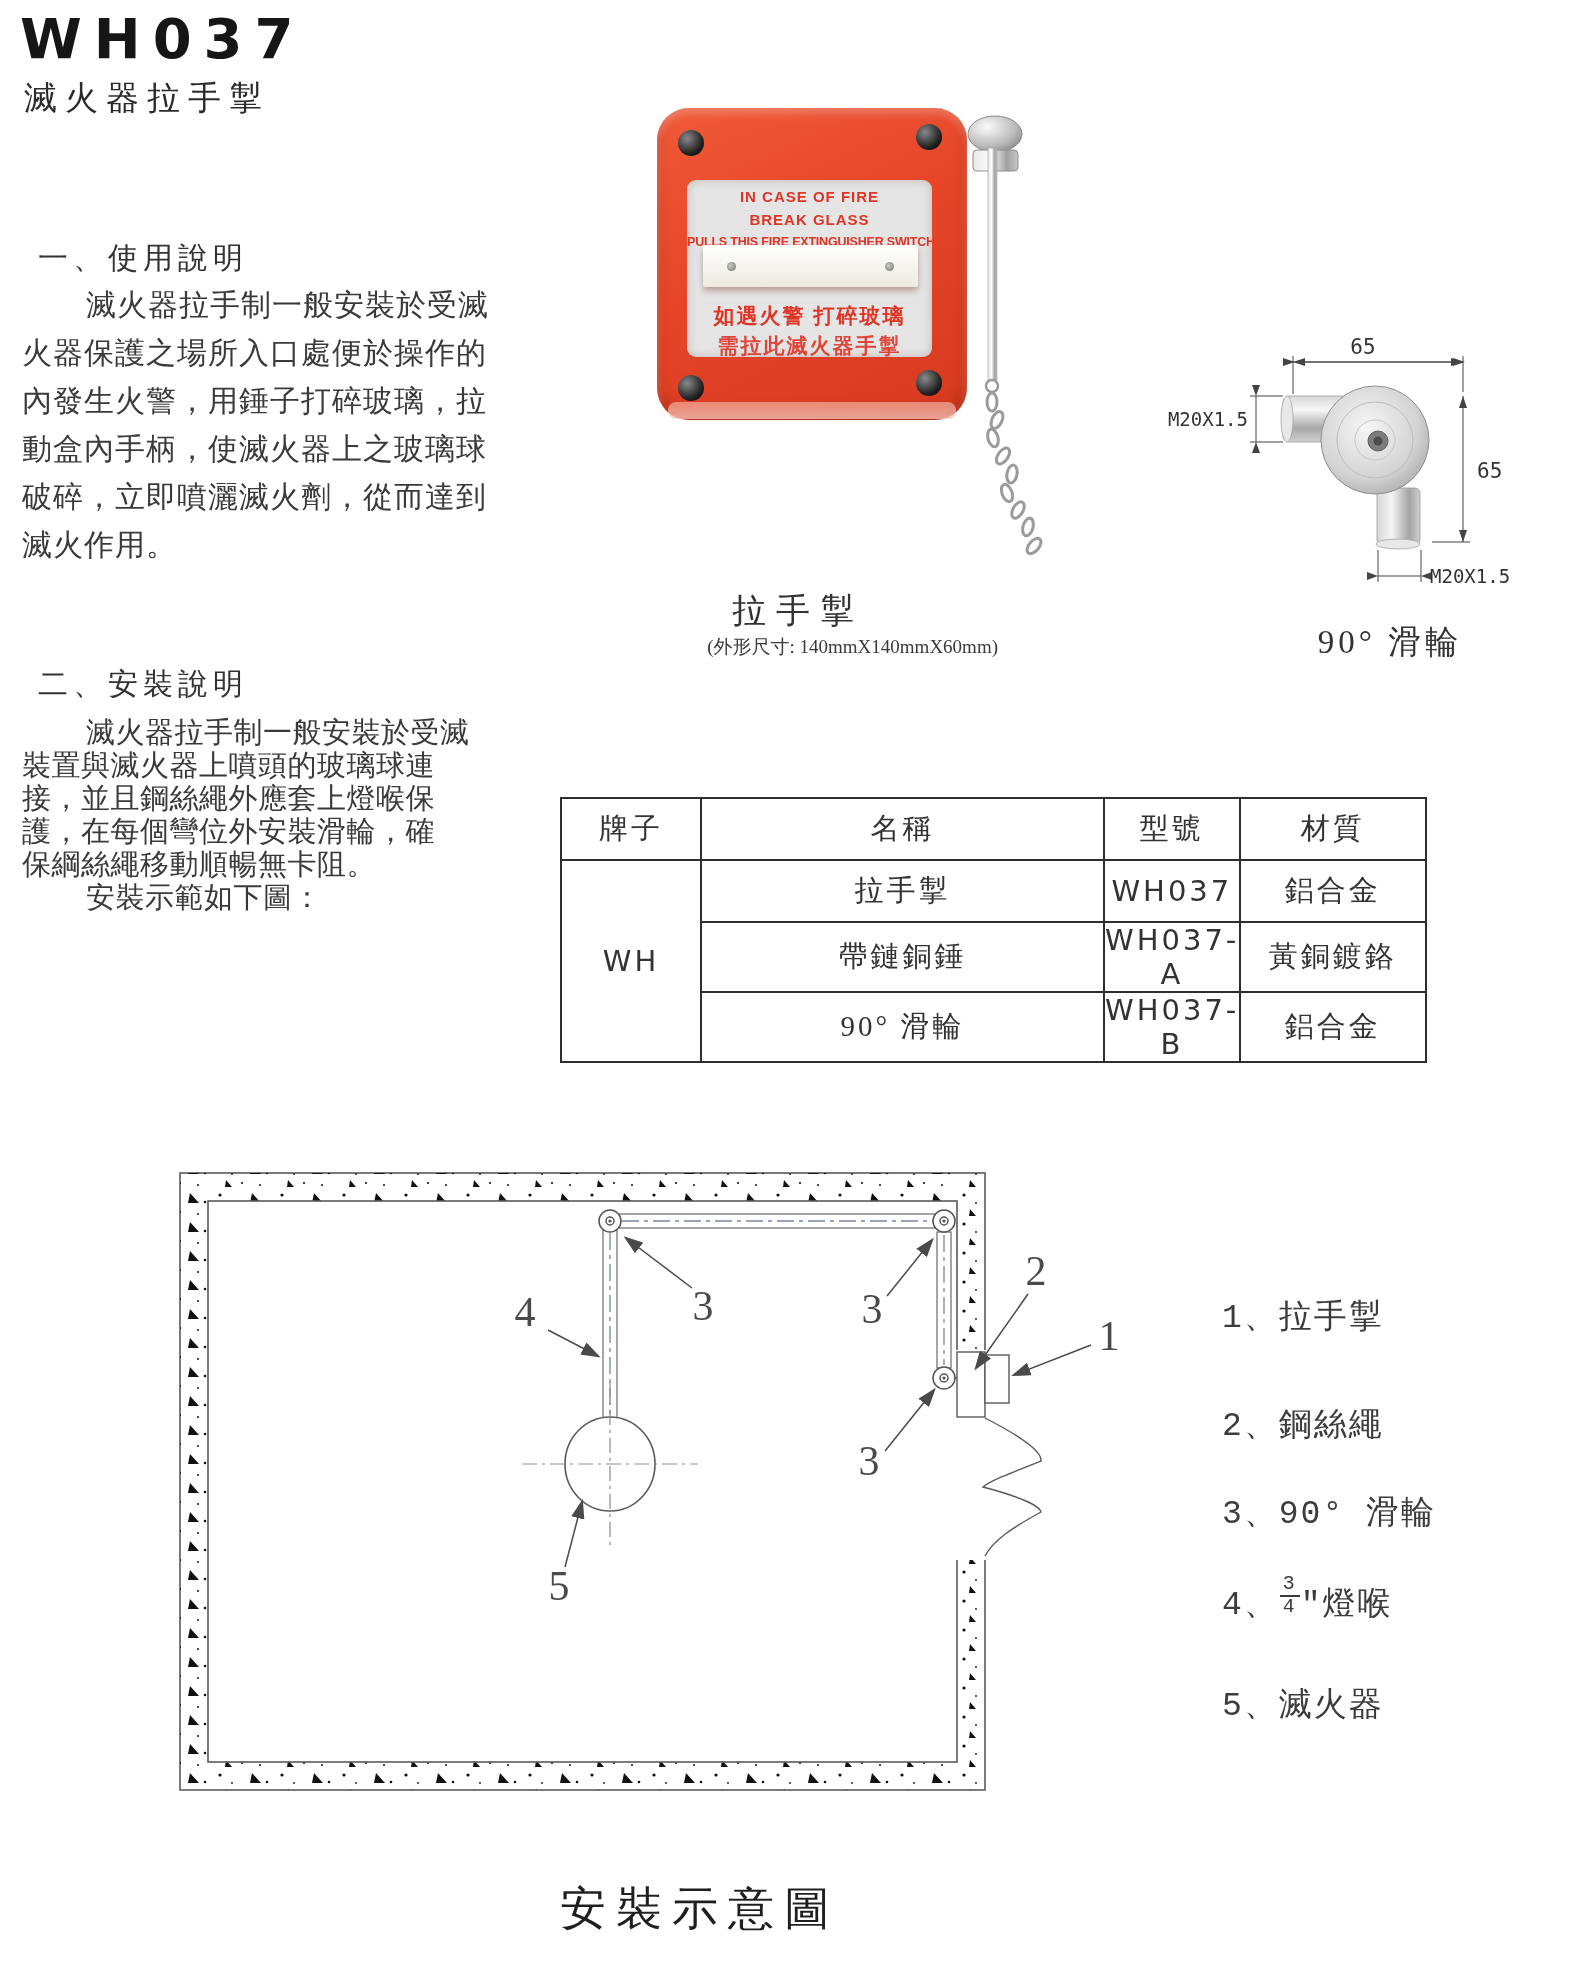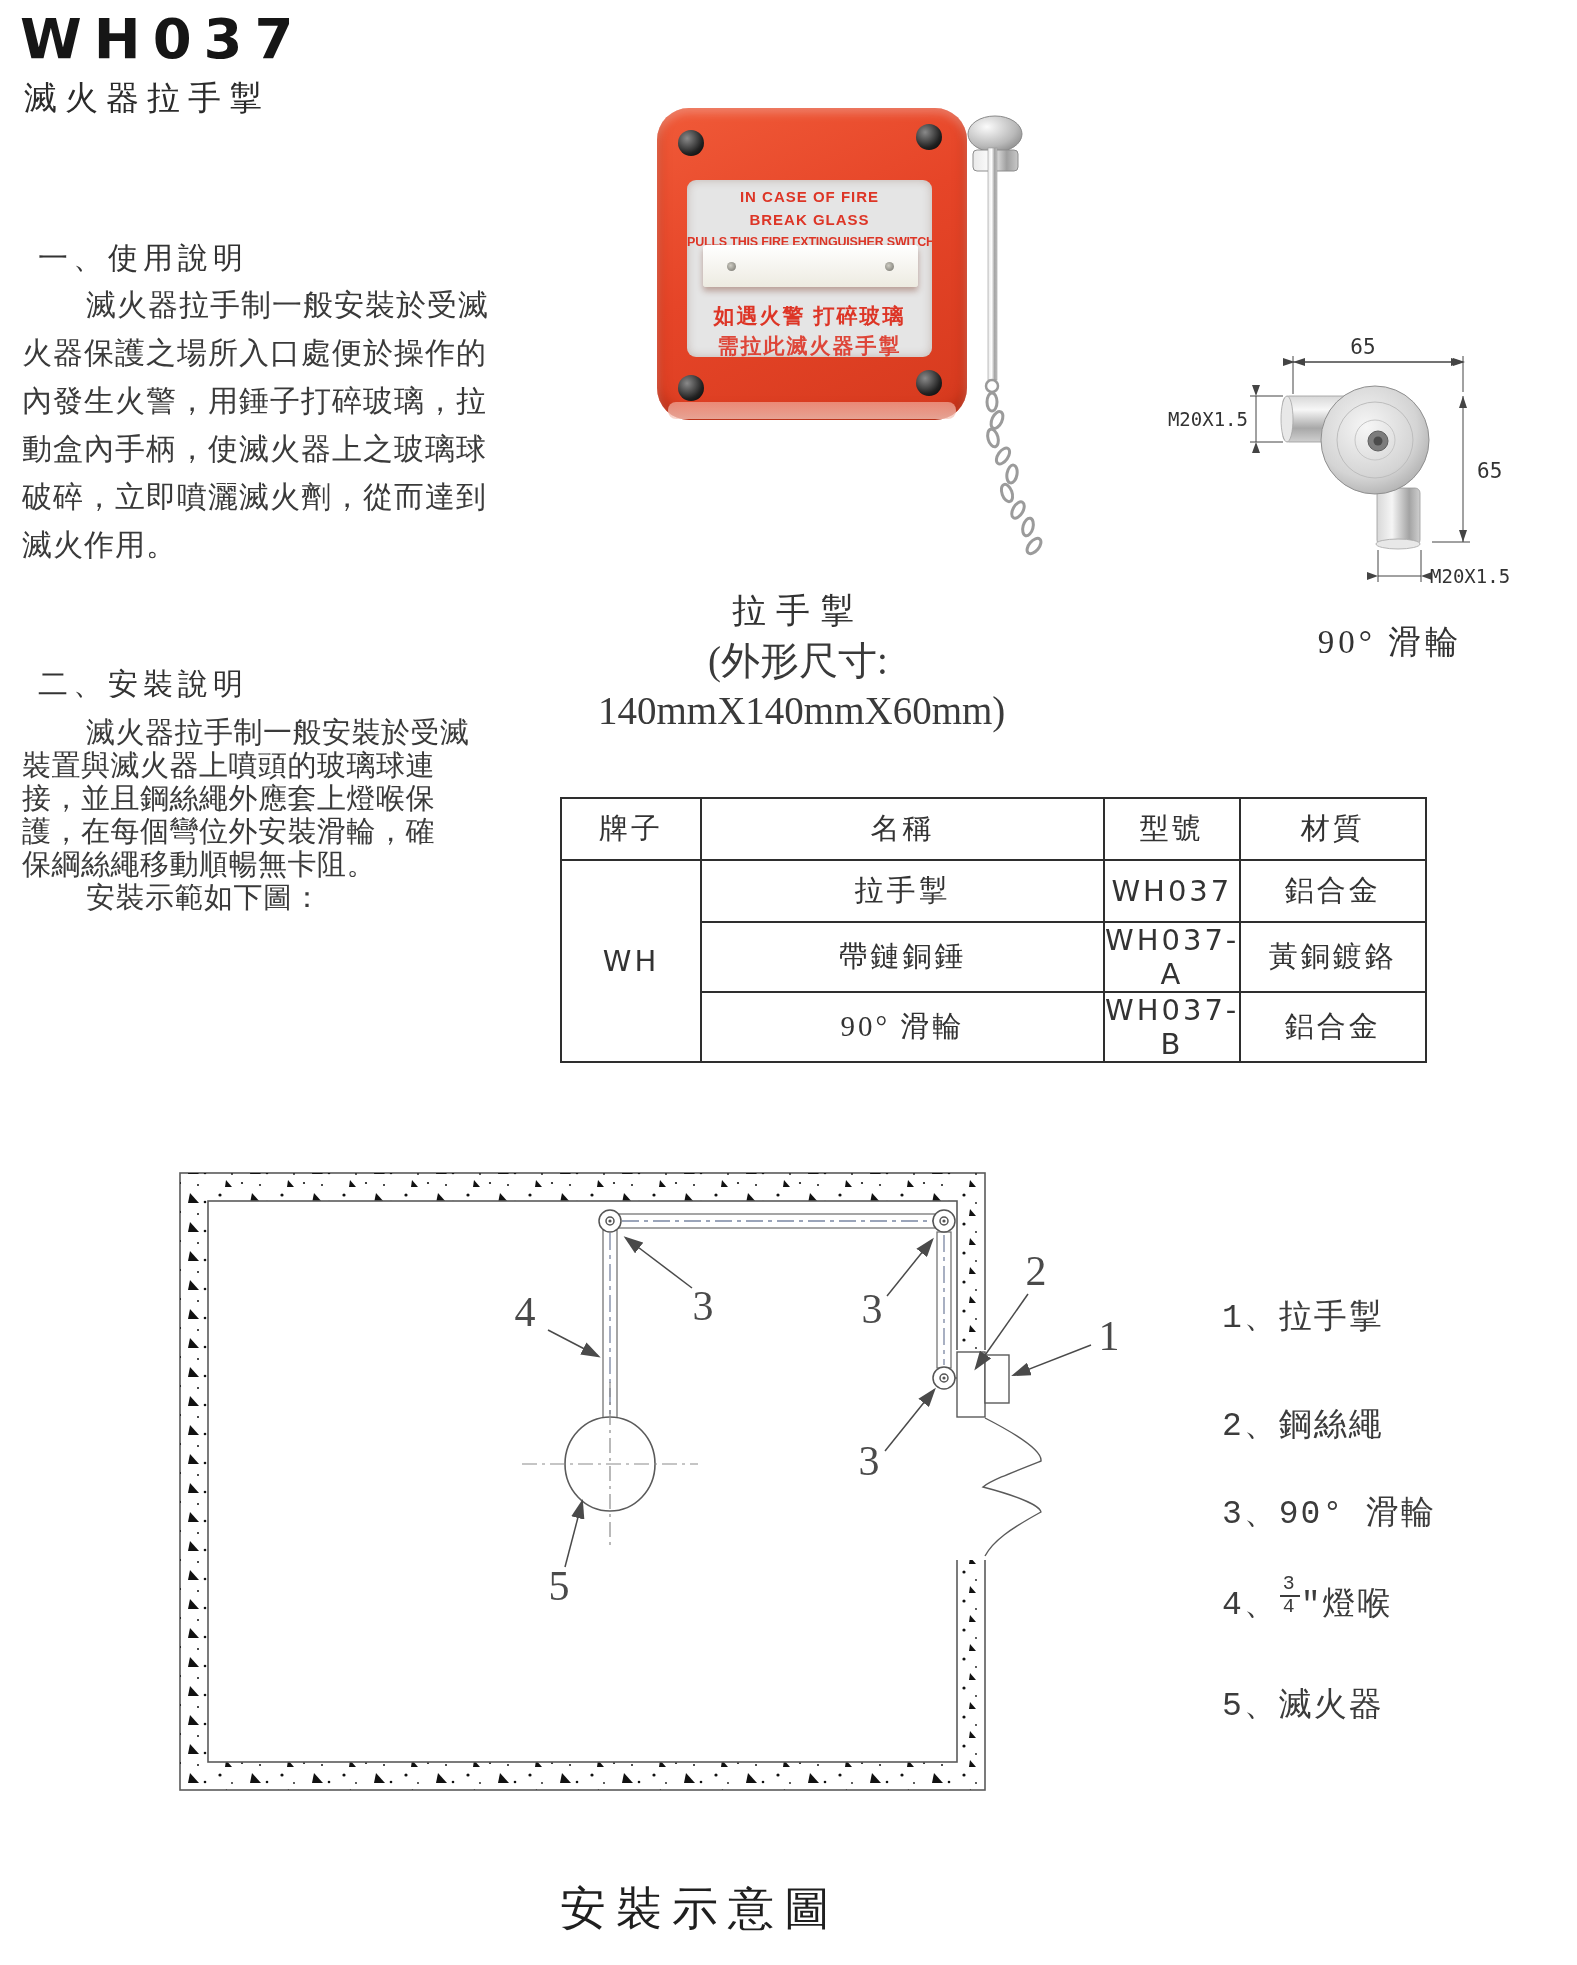--- a/index.html
+++ b/index.html
@@ -36,21 +36,21 @@
   .pl-en3{top:55px;font-size:12.5px;letter-spacing:-0.2px;}
   .pl-zh1{top:122px;font-size:21px;letter-spacing:2px;}
   .pl-zh2{top:152px;font-size:21px;letter-spacing:2px;opacity:.9;}
   .glass-strip{left:703px;top:245px;width:215px;height:42px;border-radius:3px;
                background:linear-gradient(#ffffff,#edebe1);
                box-shadow:0 4px 6px rgba(120,55,35,.4);}
   .strip-screw{position:absolute;top:17px;width:9px;height:9px;border-radius:50%;
                background:radial-gradient(circle at 40% 40%,#cfcdc4,#6f6e67);}
   .photo-caption{left:698px;top:588px;width:200px;text-align:center;font-size:34px;
                  letter-spacing:10px;color:#333;}
-  .photo-size{left:598px;top:634px;width:400px;text-align:center;font-size:39px;
+  .photo-size{left:598px;top:634px;width:400px;text-align:right;font-size:19px;
               color:#3a3a3a;letter-spacing:0px;}
 
   
   .pulley-caption{left:1300px;top:620px;width:180px;text-align:center;font-size:33px;
                   letter-spacing:4px;color:#333;}
 
   
   .spec-table{left:560px;top:797px;border-collapse:collapse;table-layout:fixed;}
   .spec-table td,.spec-table th{border:2px solid #2e2e2e;text-align:center;vertical-align:middle;
         font-weight:normal;font-size:29px;color:#333;padding:0;height:60px;letter-spacing:3px;}

